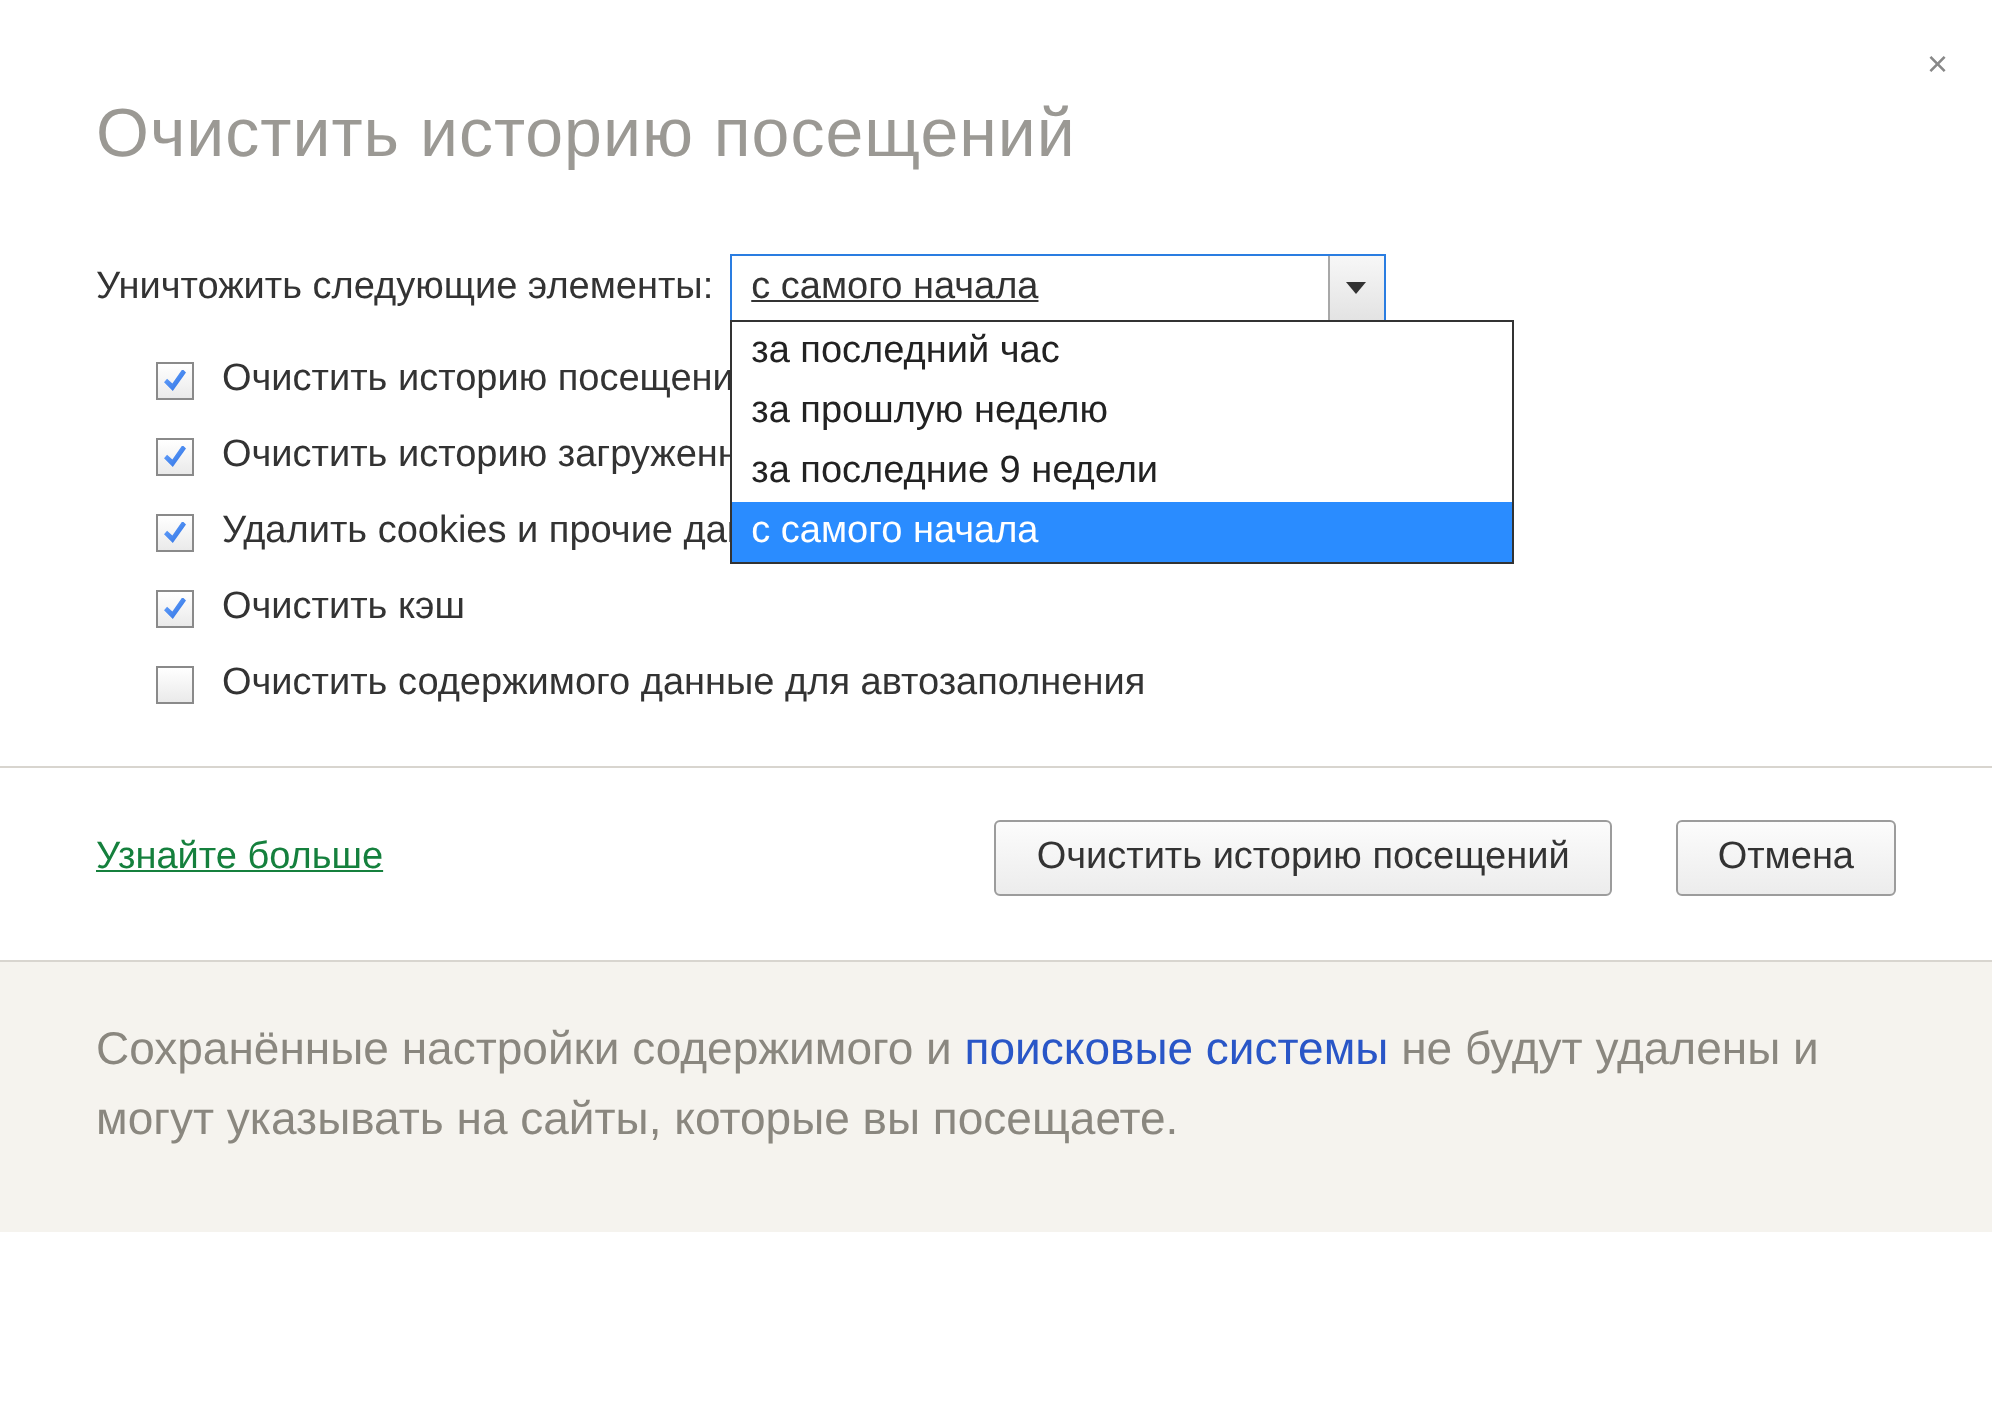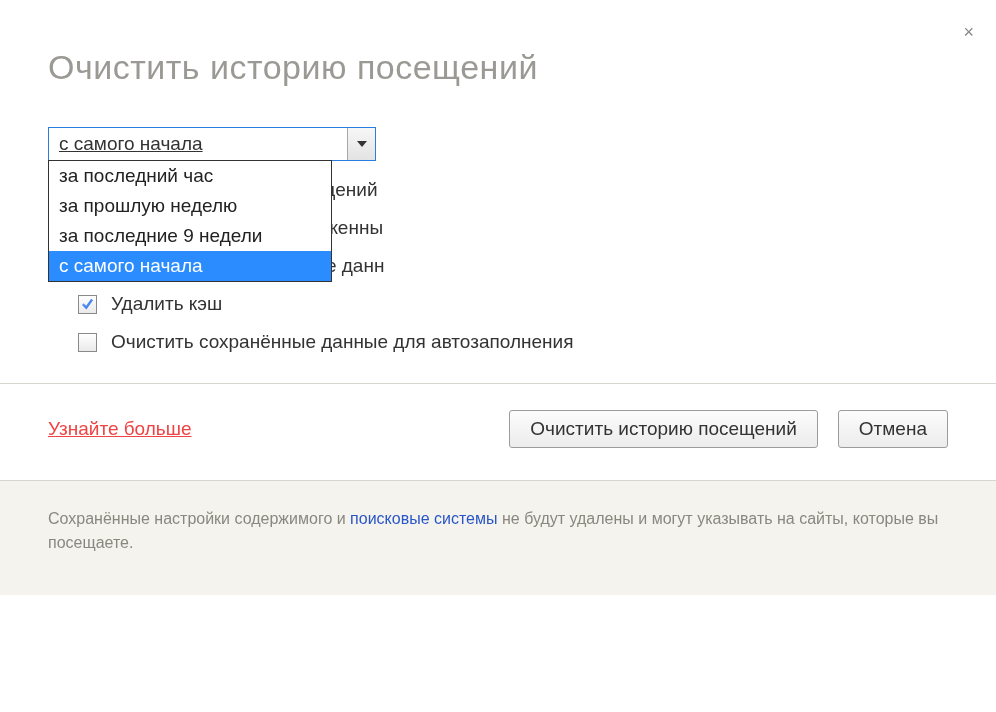--- a/index.html
+++ b/index.html
@@ -66,21 +66,21 @@
     background: linear-gradient(#f7f7f7,#e3e3e3);
     display: flex;
     align-items: center;
     justify-content: center;
   }
   .select-btn svg { width: 10px; height: 6px; }
   .dropdown {
     position: absolute;
     top: 33px;
     left: 0;
-    width: 284px;
+    width: 392px;
     border: 1px solid #333;
     background: #fff;
     z-index: 10;
   }
   .dropdown-item {
     padding: 4px 10px;
     font-size: 19px;
     color: #222;
     cursor: pointer;
   }
@@ -121,65 +121,66 @@
     border: none;
     border-top: 1px solid #d8d5cf;
     margin: 30px 0 0 0;
   }
   .button-row {
     display: flex;
     align-items: center;
     padding: 26px 48px 32px 48px;
   }
   .learn-more {
-    color: #ef4444;
+    color: #15803d;
     text-decoration: underline;
     font-size: 19px;
     cursor: pointer;
   }
   .spacer { flex: 1; }
   .btn {
     border: 1px solid #9c9c9c;
     background: linear-gradient(#fcfcfc,#ececec);
     border-radius: 3px;
     font-size: 19px;
     color: #333;
     padding: 7px 20px;
     cursor: pointer;
-    margin-left: 20px;
+    margin-left: 32px;
     font-family: inherit;
   }
   .btn:first-of-type { margin-left: 0; }
   .footer-divider {
     border: none;
     border-top: 1px solid #d8d5cf;
     margin: 0;
   }
   .footer {
     background: #f5f3ee;
     padding: 26px 48px 40px 48px;
-    font-size: 16px;
+    font-size: 23px;
     color: #8a877f;
     line-height: 1.5;
   }
   .footer a {
     color: #2956c7;
     text-decoration: none;
   }
 </style>
 </head>
 <body>
 
 <div class="dialog">
 
   <div class="close-x">×</div>
 
   <h1 class="title">Очистить историю посещений</h1>
 
   <div class="row-top">
+    <span>Уничтожить следующие элементы:</span>
     <div class="select-box">
       <div class="select-display">
         <span>с самого начала</span>
         <div class="select-btn">
           <svg viewBox="0 0 10 6">
               <path d="M0 0 L5 6 L10 0 Z" fill="#333"></path>
             </svg>
         </div>
       </div>
       <div class="dropdown" id="dropdown">
@@ -199,25 +200,25 @@
       <div class="opt">
         <span class="chk checked"></span>
         <span>Очистить историю загруженны</span>
       </div>
       <div class="opt">
         <span class="chk checked"></span>
         <span>Удалить cookies и прочие данн</span>
       </div>
       <div class="opt">
         <span class="chk checked"></span>
-        <span>Удалить кэш</span>
+        <span>Очистить кэш</span>
       </div>
       <div class="opt">
         <span class="chk"></span>
-        <span>Очистить сохранённые данные для автозаполнения</span>
+        <span>Очистить содержимого данные для автозаполнения</span>
       </div>
     </div>
 
 </div>
 
 <hr class="divider">
 
 <div class="button-row">
   <a class="learn-more">Узнайте больше</a>
   <div class="spacer"></div>

